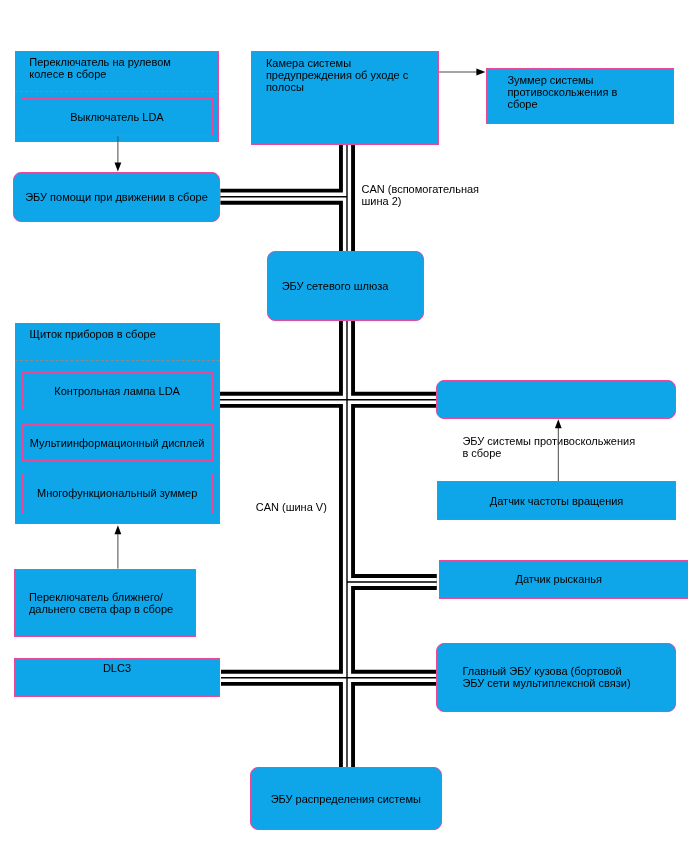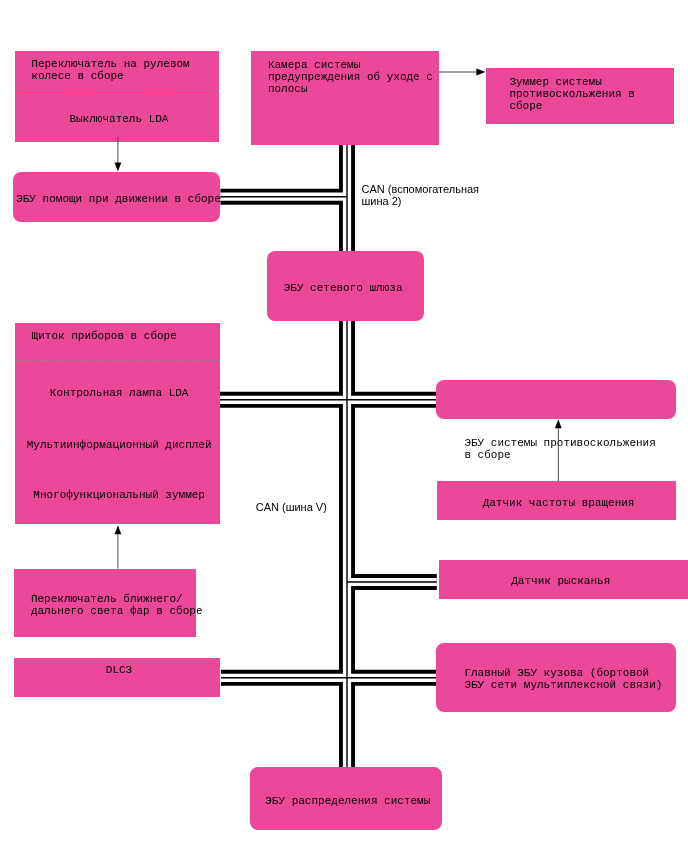--- a/index.html
+++ b/index.html
@@ -1,21 +1,21 @@
 <!DOCTYPE html>
 <html><head>
 <meta charset="utf-8">
 <style>
   html,body{margin:0;padding:0;background:#ffffff;}
   body{width:688px;height:852px;position:relative;overflow:hidden;
        font-family:"Liberation Sans",sans-serif;color:#000000;
        -webkit-font-smoothing:antialiased;}
   #stage{position:absolute;left:0;top:0;width:688px;height:852px;background:#fff;}
-  .node{position:absolute;box-sizing:border-box;background:#ec4899;
-        border:3px solid #ec4899;font-family:Liberation Mono, monospace;}
+  .node{position:absolute;box-sizing:border-box;background:#0ea5e9;
+        border:1px solid #ec4899;}
   .node.round{border-radius:8px;}
   .node .txt{position:absolute;font-size:11px;line-height:12.1px;white-space:pre;
         color:#000000;}
   .divider{position:absolute;height:0;border-top:1px dashed #8a8a8a;}
   .buslabel{position:absolute;font-size:11px;line-height:12.1px;white-space:pre;color:#000;}
   svg.bus{position:absolute;left:0;top:0;width:688px;height:852px;}
   svg.arrows{position:absolute;left:0;top:0;width:688px;height:852px;}
 </style>
 </head>
 <body>

